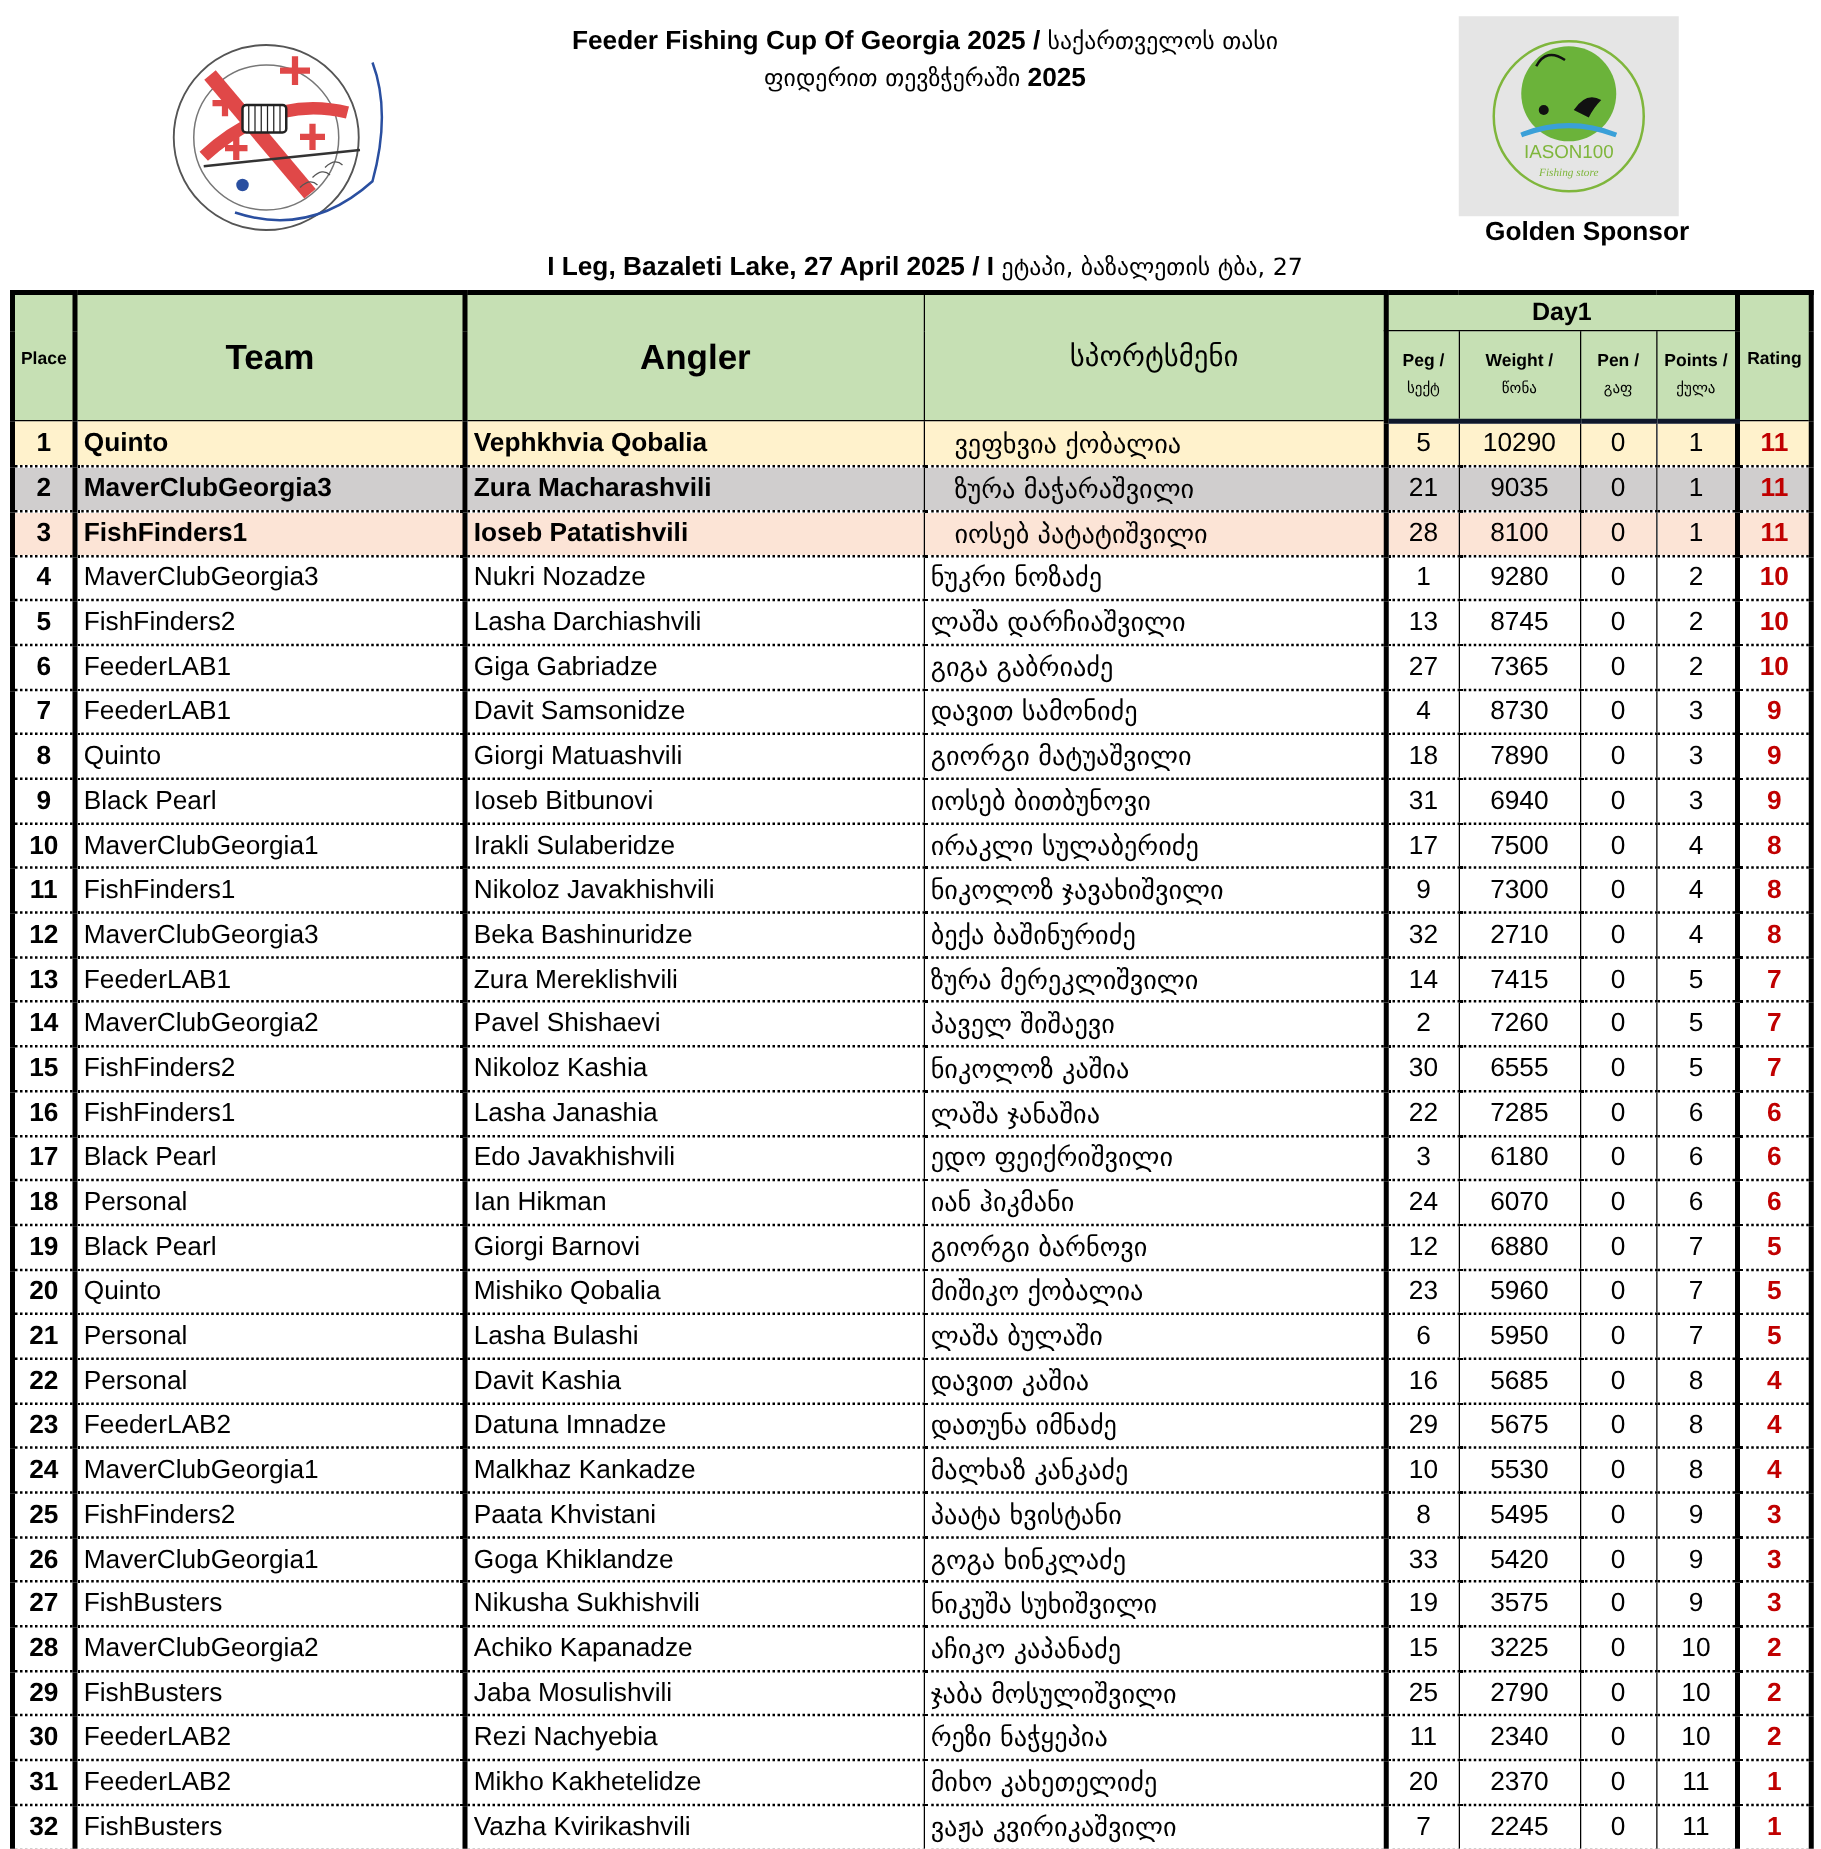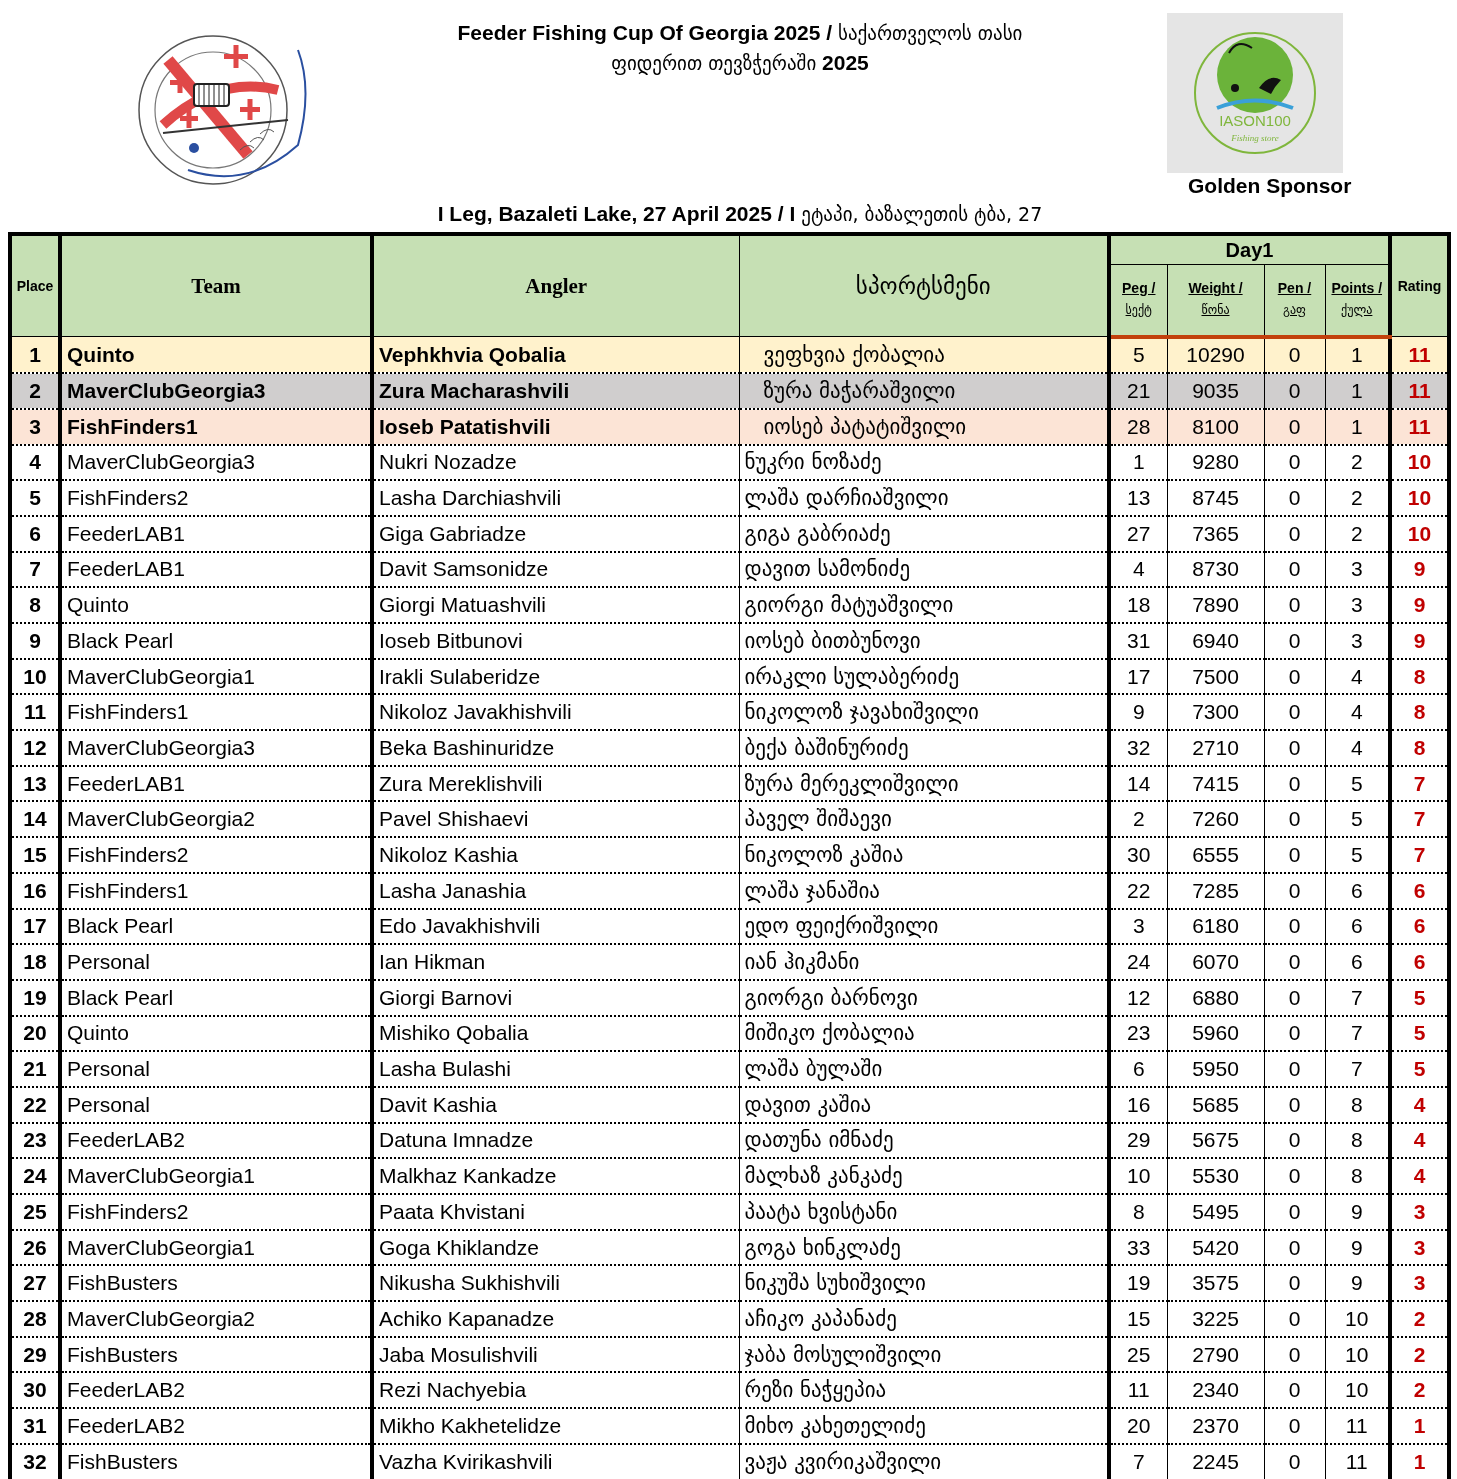--- a/index.html
+++ b/index.html
@@ -15,39 +15,39 @@
   .t2 .geo { font-weight:normal; font-family:"DejaVu Sans", sans-serif; font-size:19px; }
   .leg { position:absolute; left:380px; top:202px; width:720px; text-align:center;
          font-size:21px; font-weight:bold; white-space:nowrap; }
   .leg .geo { font-weight:normal; font-family:"DejaVu Sans", sans-serif; font-size:19px; }
   .sponsor-logo { position:absolute; left:1167px; top:13px; width:176px; height:160px; background:#e5e5e5; }
   .sponsor-label { position:absolute; left:1167px; top:174px; width:220px; font-size:21px; font-weight:bold; text-align:left; padding-left:21px; box-sizing:border-box;}
 
   table.results { position:absolute; left:8px; top:232px; width:1439px; border-collapse:collapse;
                   table-layout:fixed; }
   table.results th { background:#c6e0b4; border:1.5px solid #000; font-weight:bold; text-align:center; padding:0; }
-  table.results th.big { font-size:21px;font-family:Liberation Serif, serif; }
+  table.results th.big { font-size:28px; }
   table.results th.small { font-size:14px; line-height:21px; }
   table.results th.small .geo { font-family:"DejaVu Sans", sans-serif; font-weight:normal; font-size:12px; }
   table.results th.geo-head { font-family:"DejaVu Sans", sans-serif; font-weight:normal; font-size:23px; }
   table.results th.day { font-size:20px; height:28px; border-bottom:1.5px solid #000; }
   table.results td { height:33.7px; border-left:1px solid #000; border-right:1px solid #000;
                      border-bottom:2px dotted #000; padding:0 5px; font-size:21px; white-space:nowrap; overflow:hidden; }
   td.place { text-align:center; font-weight:bold; }
   td.num { text-align:center; }
   td.geo { font-family:"DejaVu Sans", sans-serif; font-size:19px; }
   td.rating { text-align:center; font-weight:bold; color:#c00000; font-size:25px; }
   .thick-l { border-left:4px solid #000 !important; }
   .thick-r { border-right:4px solid #000 !important; }
   tr.r1 td { background:#fff2cc; font-weight:bold; }
   tr.r2 td { background:#d0cece; font-weight:bold; }
   tr.r3 td { background:#fce4d6; font-weight:bold; }
   tr.r1 td.geo, tr.r2 td.geo, tr.r3 td.geo { font-weight:normal;padding-left:24px; }
   tr.r1 td.num, tr.r2 td.num, tr.r3 td.num { font-weight:normal; }
-  thead tr:last-child th { border-bottom:4px solid #c2410c;text-decoration:underline; }
+  thead tr:last-child th { border-bottom:4px solid #0f172a; }
   thead tr:first-child th { border-top:4px solid #000; }
 </style>
 </head>
 <body>
 
 <div class="logo-left">
   <svg width="186" height="160" viewBox="0 0 186 160">
     <circle cx="85" cy="80" r="74" fill="#fff" stroke="#555" stroke-width="1.5"></circle>
     <circle cx="85" cy="80" r="58" fill="#fff" stroke="#777" stroke-width="1.2"></circle>
     <path d="M40 30 L120 125" stroke="#e04848" stroke-width="12"></path>

